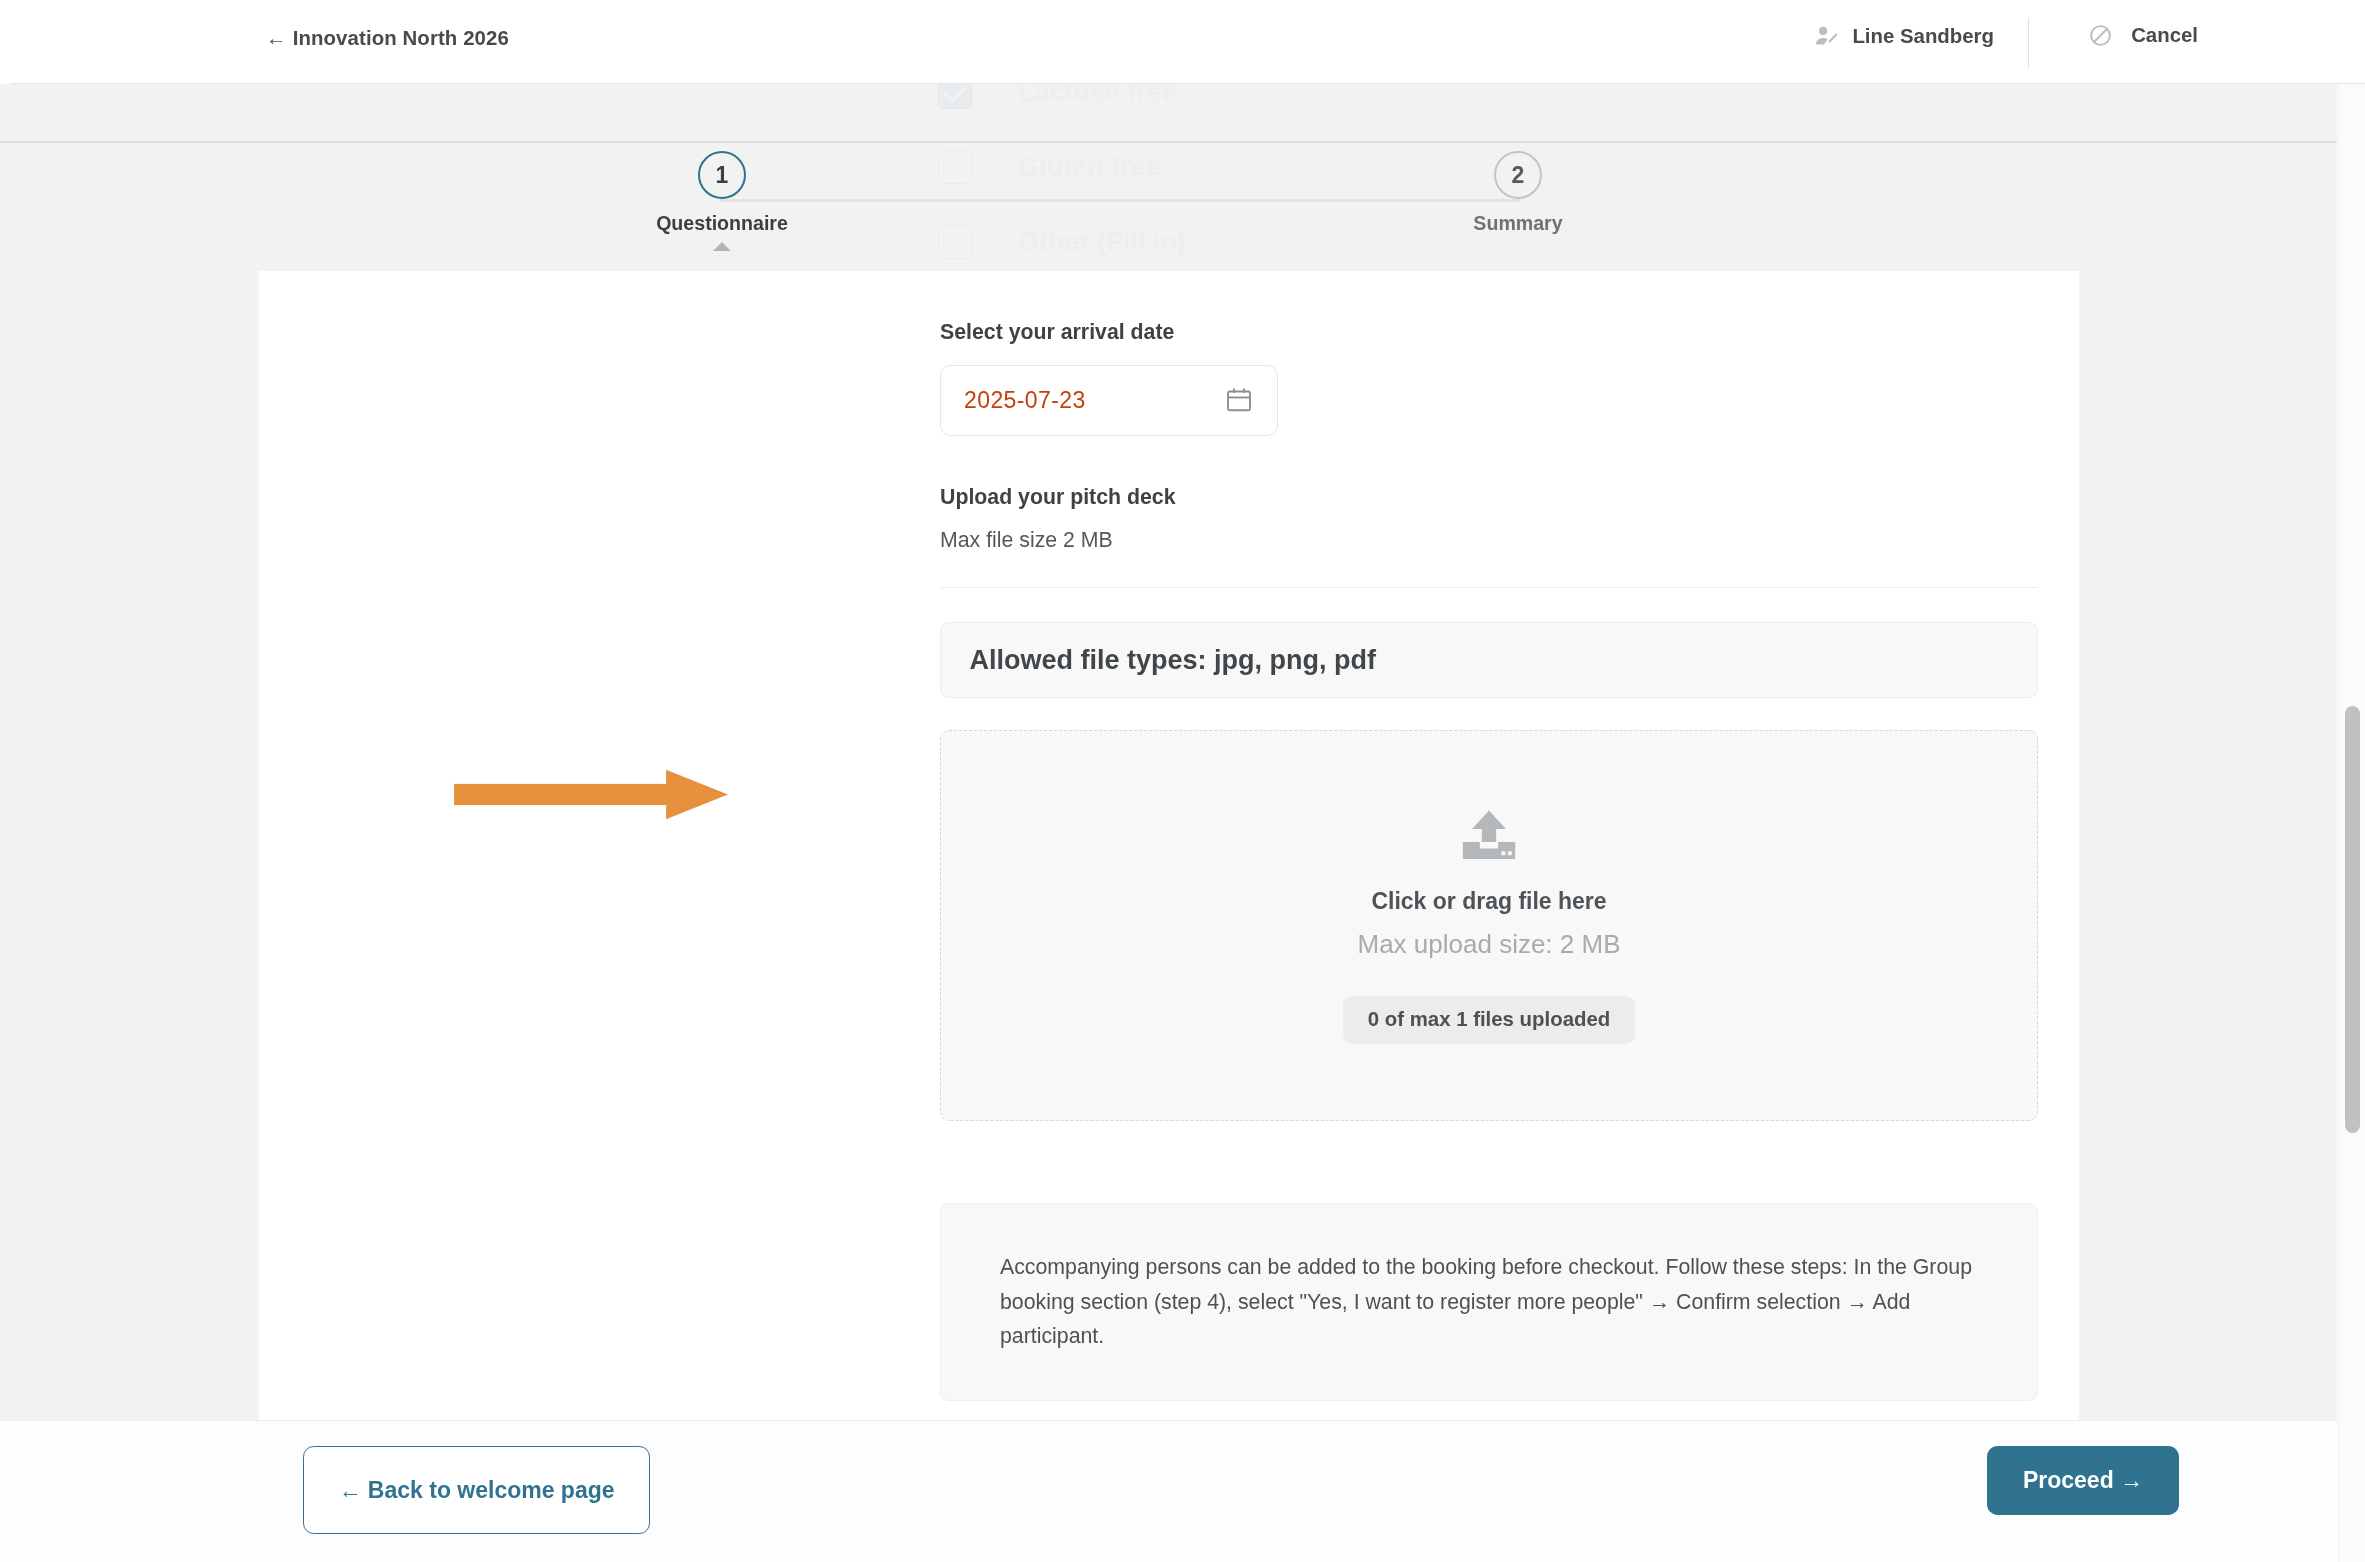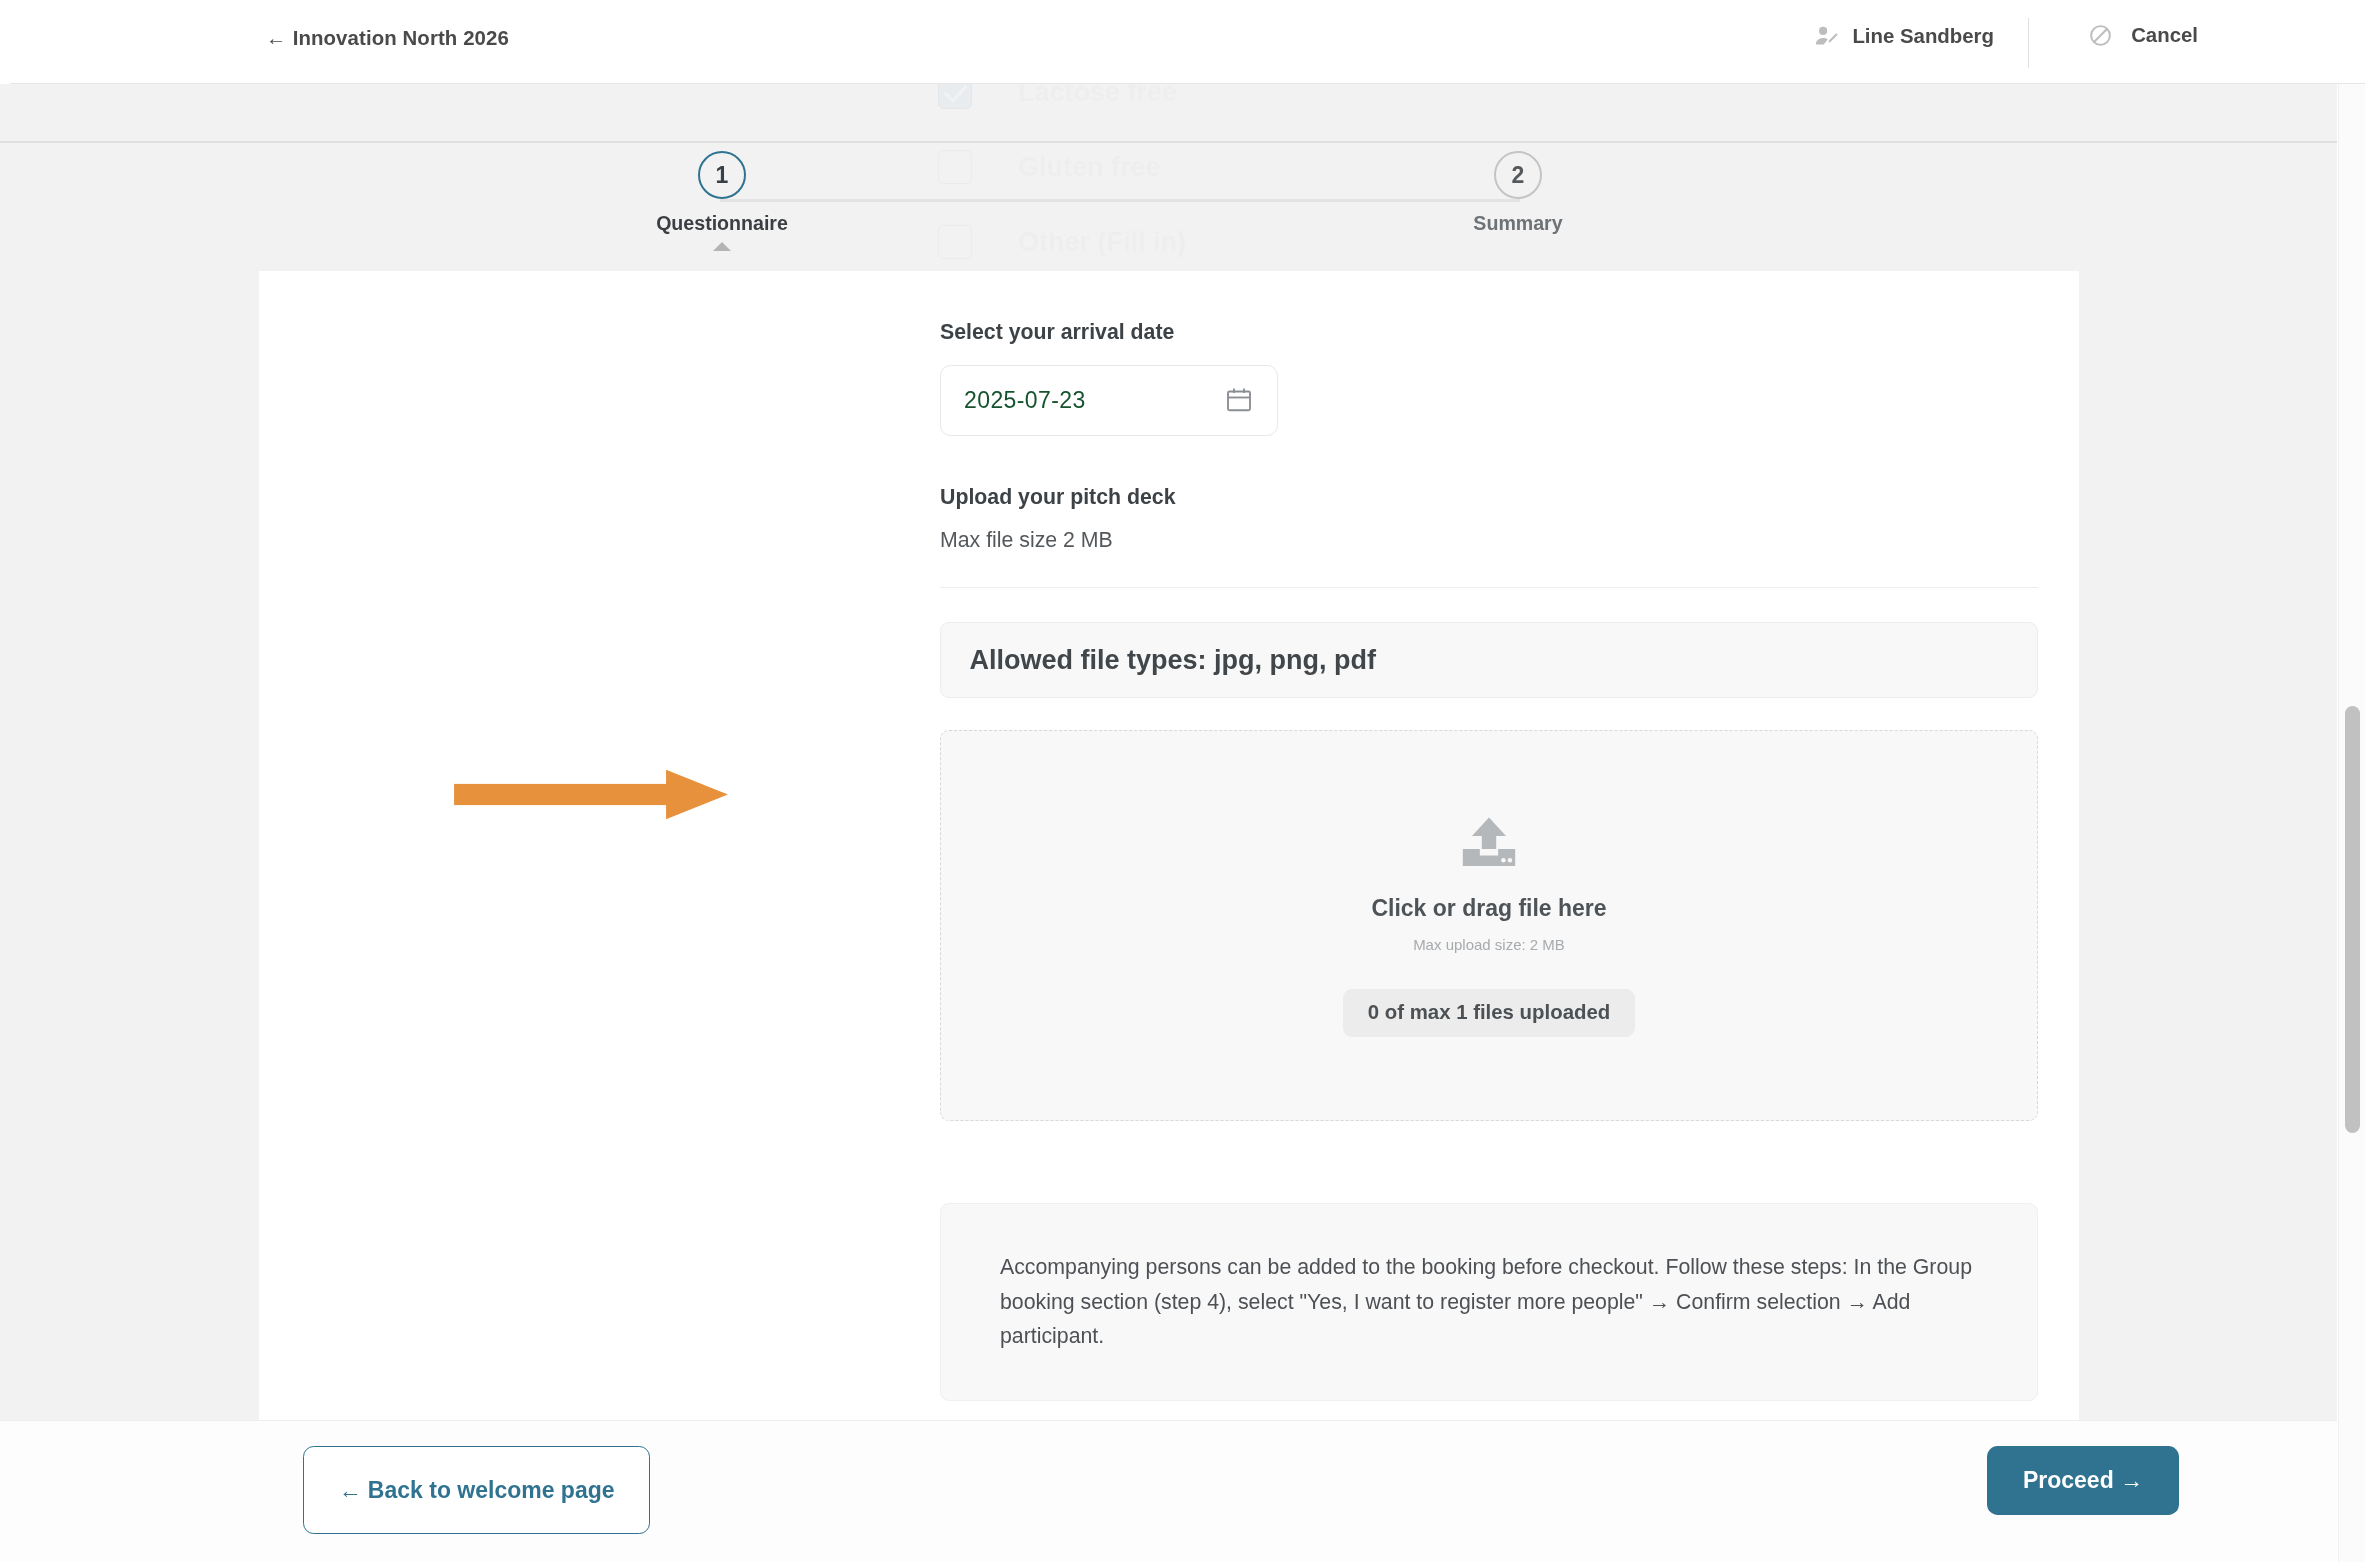--- a/index.html
+++ b/index.html
@@ -216,21 +216,21 @@
     border-radius: 10.7px;
     background: #ffffff;
     display: flex;
     align-items: center;
     justify-content: space-between;
     padding: 0 23px;
     cursor: pointer;
   }
   .date-val {
     font-size: 23px;
-    color: #14532d;
+    color: #c2410c;
     letter-spacing: 0.4px;
   }
   .cal-icon { width: 30px; height: 30px; display: block; }
 
   .sub-note {
     font-size: 21.3px;
     color: #53585c;
     margin-top: 18px;
   }
 
@@ -273,21 +273,21 @@
   }
   .upload-icon { width: 64px; height: 55px; display: block; }
   .dz-main {
     margin-top: 25px;
     font-size: 23px;
     font-weight: 700;
     color: #4e5357;
   }
   .dz-sub {
     margin-top: 14.2px;
-    font-size: 15px;
+    font-size: 26px;
     color: #a7abae;
   }
   .dz-badge {
     margin-top: 36px;
     background: #ececec;
     border-radius: 9px;
     padding: 12.4px 25px;
     font-size: 20.4px;
     font-weight: 700;
     color: #4c5155;

